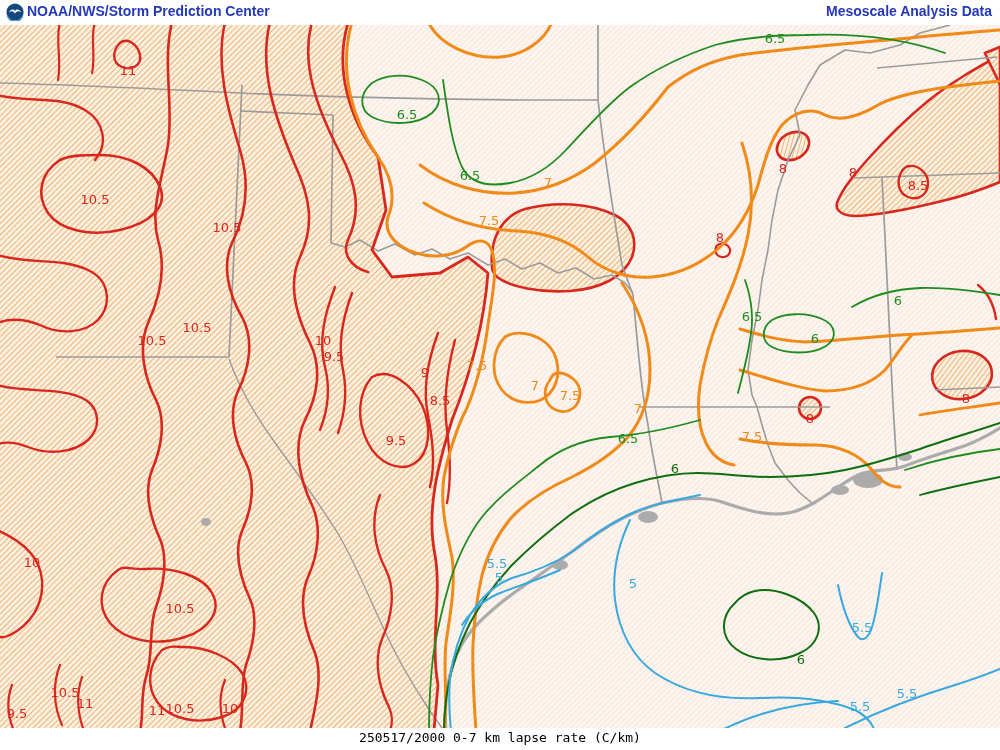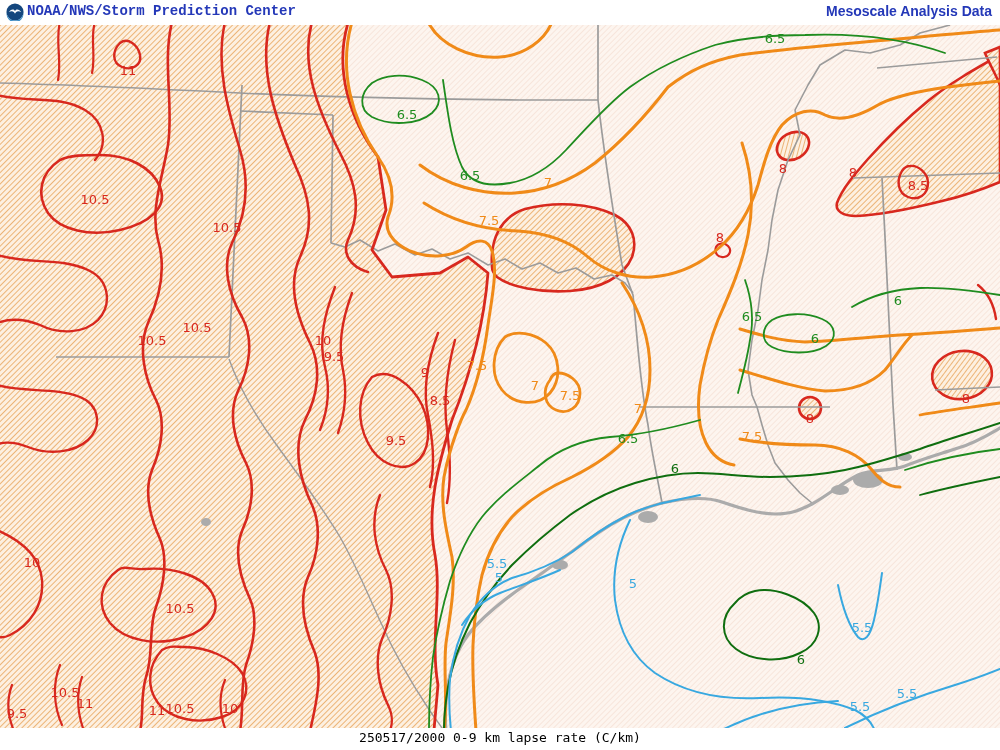--- a/index.html
+++ b/index.html
@@ -15,21 +15,21 @@
 </style>
 </head>
 <body>
 
 <div class="hdr">
   <svg class="logo" viewBox="0 0 20 20">
     <circle cx="10" cy="10" r="9.5" fill="#14477e"></circle>
     <path d="M0.5,10 A9.5,9.5 0 0,0 19.5,10 L19.5,12 A9.5,9.5 0 0,1 0.5,12 Z" fill="#3e8ec4"></path>
     <path d="M3,10 C6,6.5 9,6.5 10,9 C11,6.5 14,6.5 17,10 C13,8.5 11,9.5 10,12 C9,9.5 7,8.5 3,10 Z" fill="#ffffff"></path>
   </svg>
-  <span class="lt" style="color: rgb(36, 56, 184); font-family: Liberation Mono, monospace;">NOAA/NWS/Storm Prediction Center</span>
+  <span class="lt" style="color: rgb(36, 56, 184);">NOAA/NWS/Storm Prediction Center</span>
   <span class="rt" style="color: rgb(36, 56, 184);">Mesoscale Analysis Data</span>
 </div>
 
 <div class="mapwrap">
   <svg width="1000" height="703" viewBox="0 0 1000 703">
     <defs>
       <pattern id="hlo" width="4" height="4" patternUnits="userSpaceOnUse" patternTransform="rotate(45)">
         <rect width="4" height="4" fill="#fdf5ef"></rect>
         <line x1="0" y1="0" x2="0" y2="4" stroke="#f3d9cb" stroke-width="1.1"></line>
       </pattern>
@@ -180,14 +180,14 @@
         <text x="499" y="557" fill="#38a8e0" class="clb">5</text>
         <text x="633" y="563" fill="#38a8e0" class="clb">5</text>
         <text x="862" y="607" fill="#38a8e0" class="clb">5.5</text>
         <text x="907" y="673" fill="#38a8e0" class="clb">5.5</text>
         <text x="860" y="686" fill="#38a8e0" class="clb">5.5</text>
       </g>
   </svg>
 </div>
 
 <div class="ftr">
-  <span>250517/2000 0-9 km lapse rate (C/km)</span>
+  <span>250517/2000 0-7 km lapse rate (C/km)</span>
 </div>
 
 </body></html>

